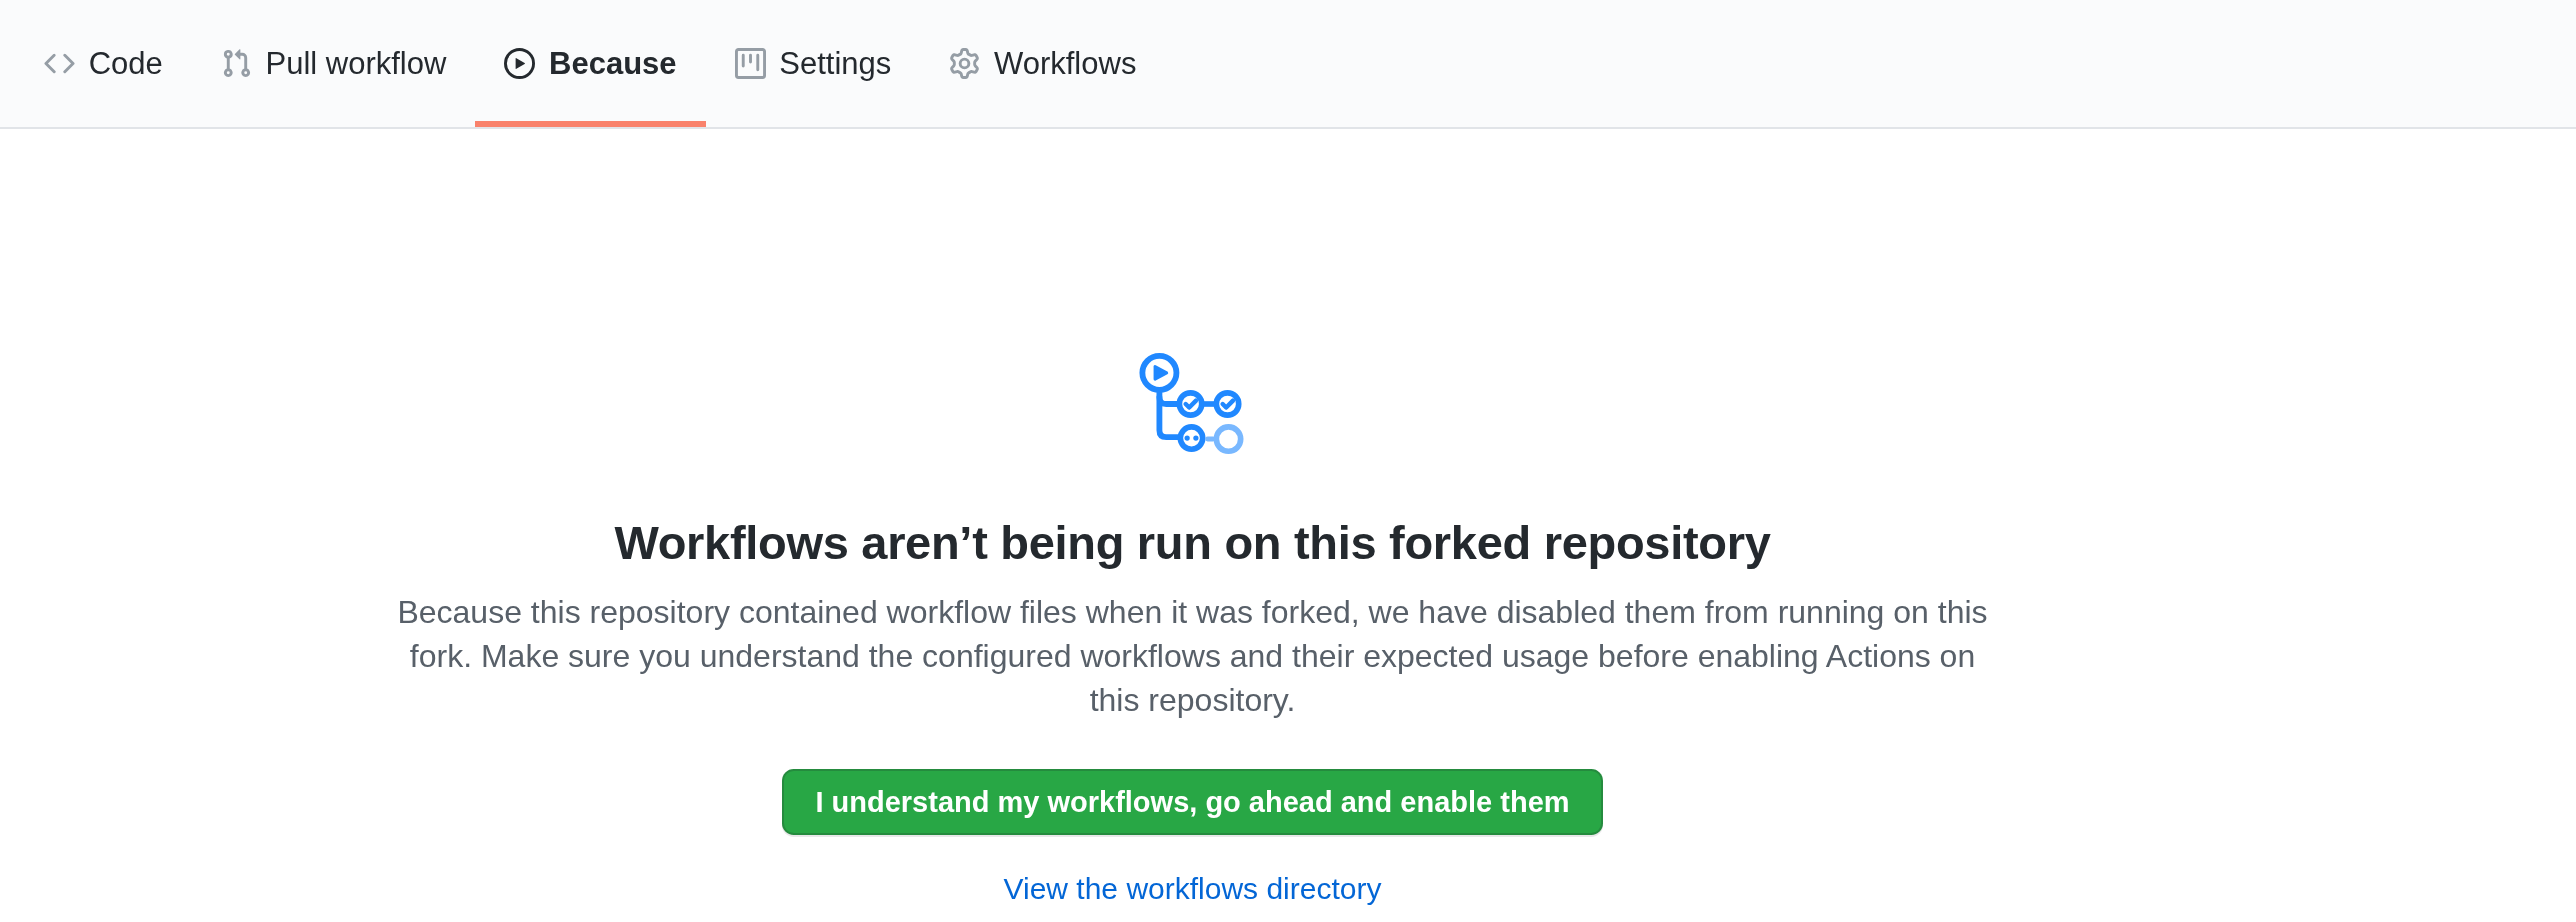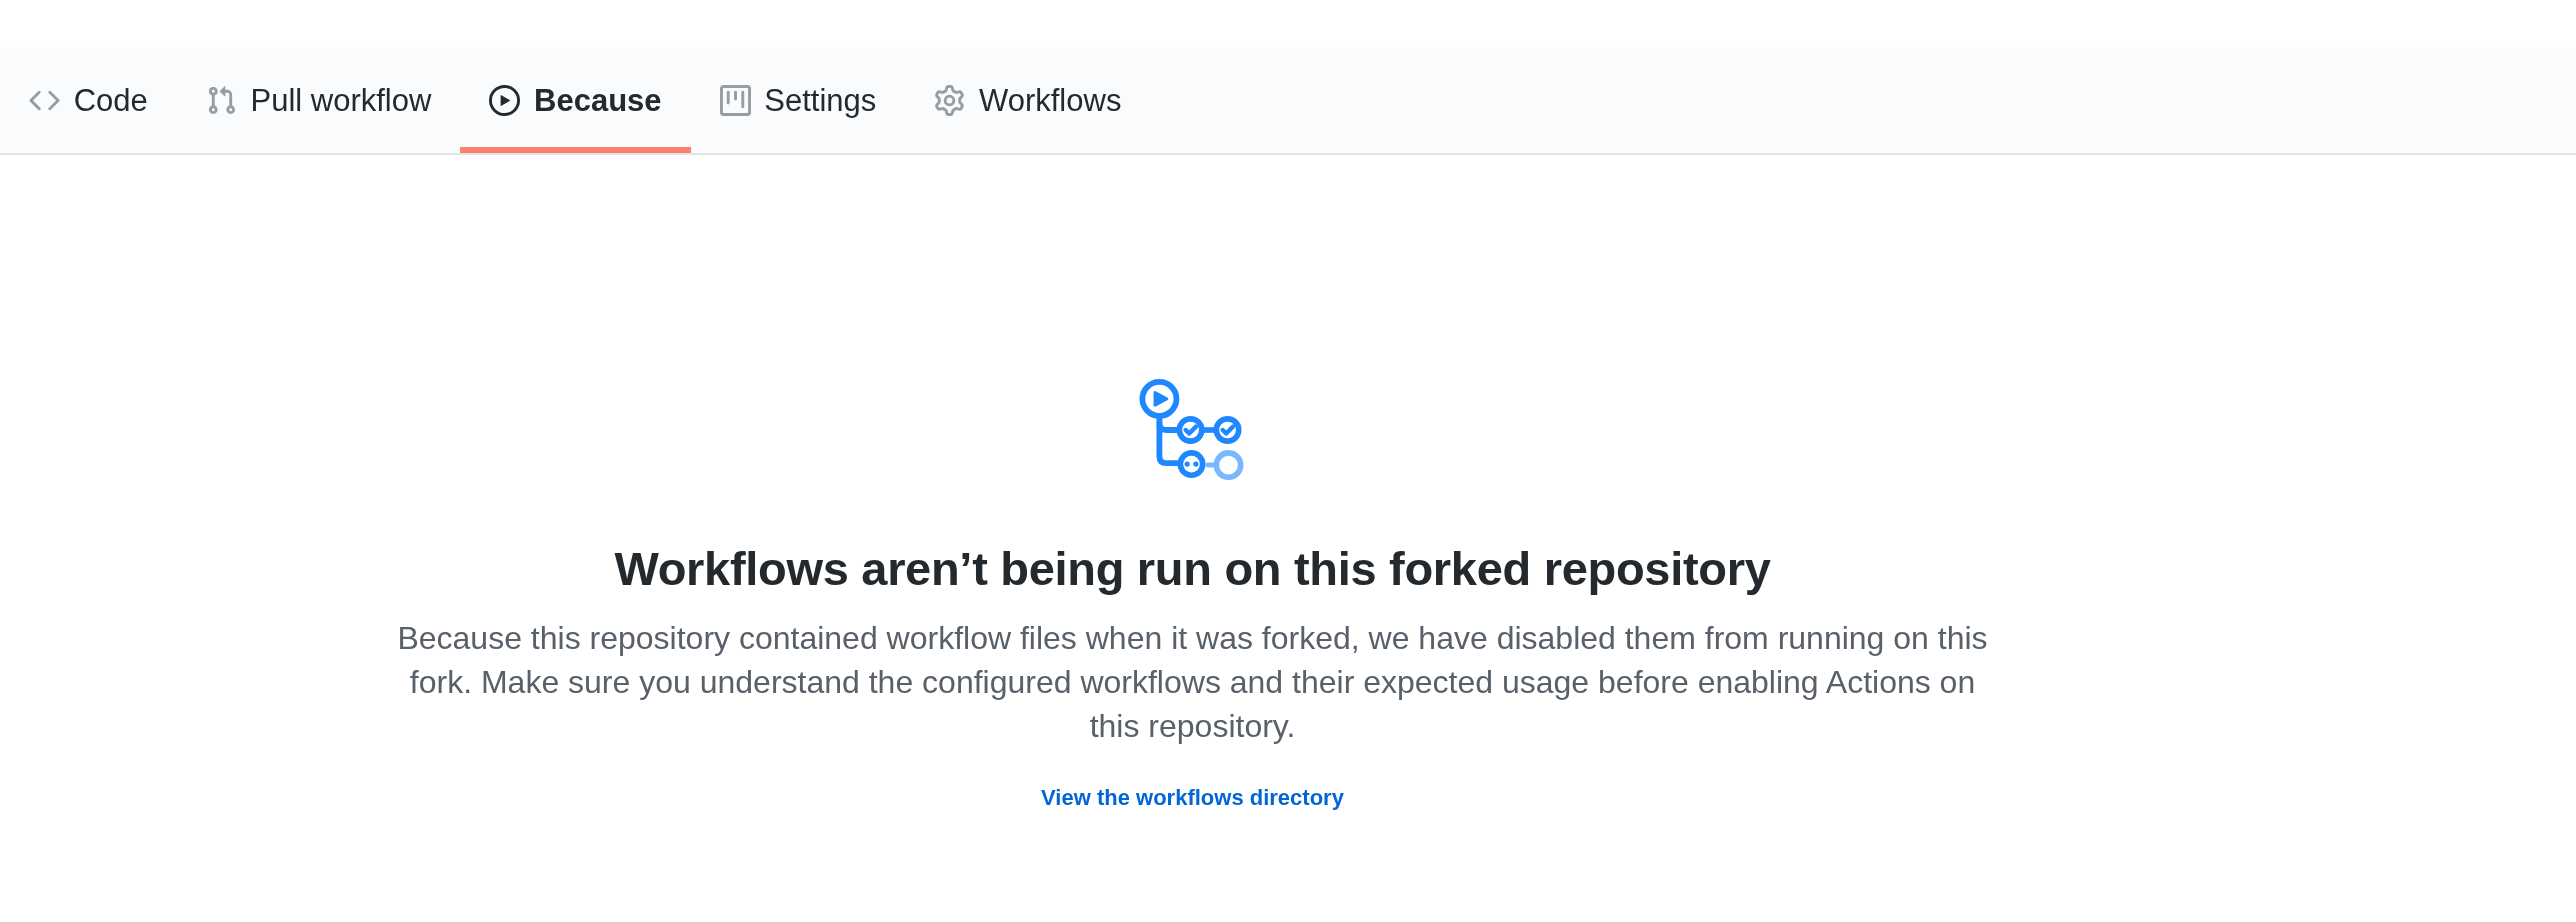--- a/index.html
+++ b/index.html
@@ -20,25 +20,24 @@
   body {
     width: 2576px;
     height: 923px;
     overflow: hidden;
   }
 
   
   .repo-nav {
     display: flex;
     align-items: stretch;
-    height: 108px;
+    height: 129px;
     background: #fafbfc;
     border-bottom: 2px solid #e1e4e8;
-    padding-left: 0;
-    margin-top: 47px;
+    padding-left: 15px;
   }
   .tab {
     display: flex;
     align-items: center;
     gap: 13.7px;
     padding: 0 29px;
     height: 100%;
     font-size: 31px;
     line-height: 1;
     color: #24292e;
@@ -95,25 +94,24 @@
     font-weight: 700;
     line-height: 1;
     padding: 16.6px 31px;
     border: 2px solid rgba(27,31,35,0.2);
     border-radius: 11.7px;
     cursor: pointer;
     box-shadow: 0 2px 0 rgba(27,31,35,0.1);
   }
   .link-row { margin-top: 37px; }
   .wf-link {
-    font-size: 22px;
+    font-size: 30px;
     color: var(--link-blue);
     text-decoration: none;
     cursor: pointer;
-    font-weight: bold;
   }
 </style>
 </head>
 <body>
 
 <nav class="repo-nav">
 
   <a class="tab">
     <span class="octicon">
       <svg viewBox="0 0 16 16" aria-hidden="true">
@@ -180,20 +178,21 @@
         <circle class="wf-fill" cx="59.5" cy="88" r="2.7"></circle>
         <line class="wf-light" x1="71.5" y1="89" x2="77" y2="89" stroke-width="5" stroke-linecap="round"></line>
         <circle class="wf-light" cx="93" cy="89" r="12.5" stroke-width="5.8"></circle>
       </svg>
     </div>
 
     <h3>Workflows aren’t being run on this forked repository</h3>
 
     <p>Because this repository contained workflow files when it was forked, we have disabled them from running on this fork. Make sure you understand the configured workflows and their expected usage before enabling Actions on this repository.</p>
 
+    <button class="enable-btn">I understand my workflows, go ahead and enable them</button>
 
     <div class="link-row">
       <a class="wf-link">View the workflows directory</a>
     </div>
 
   </div>
 </main>
 
 
 </body></html>

